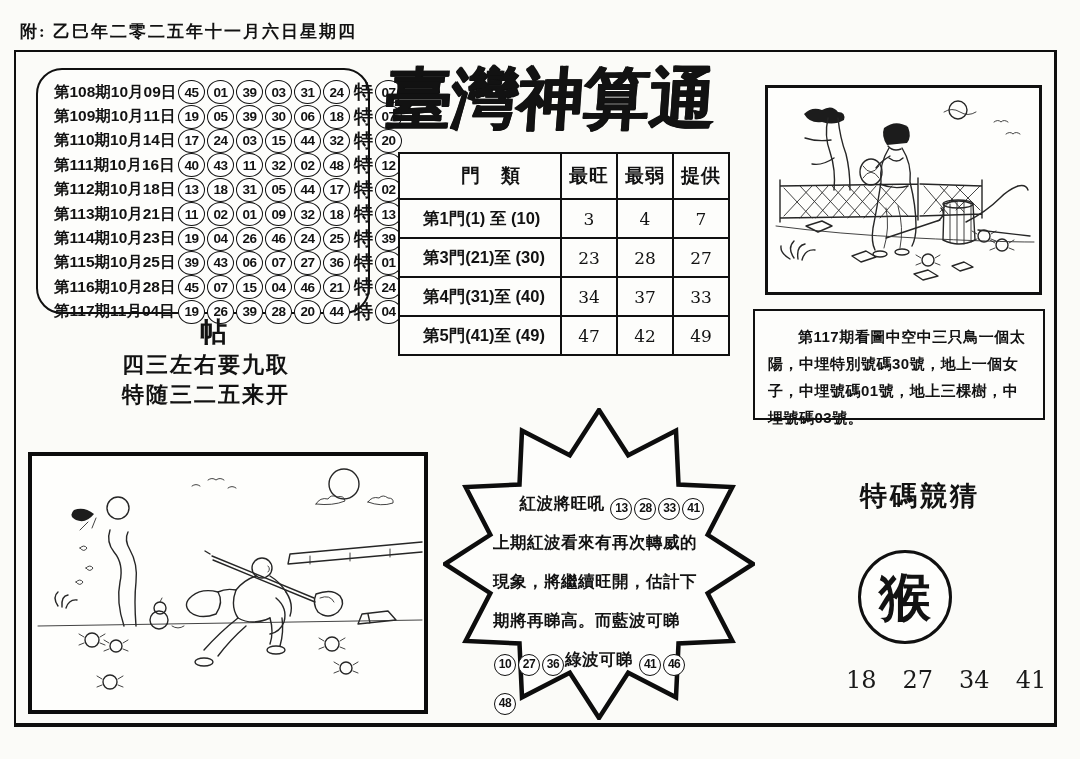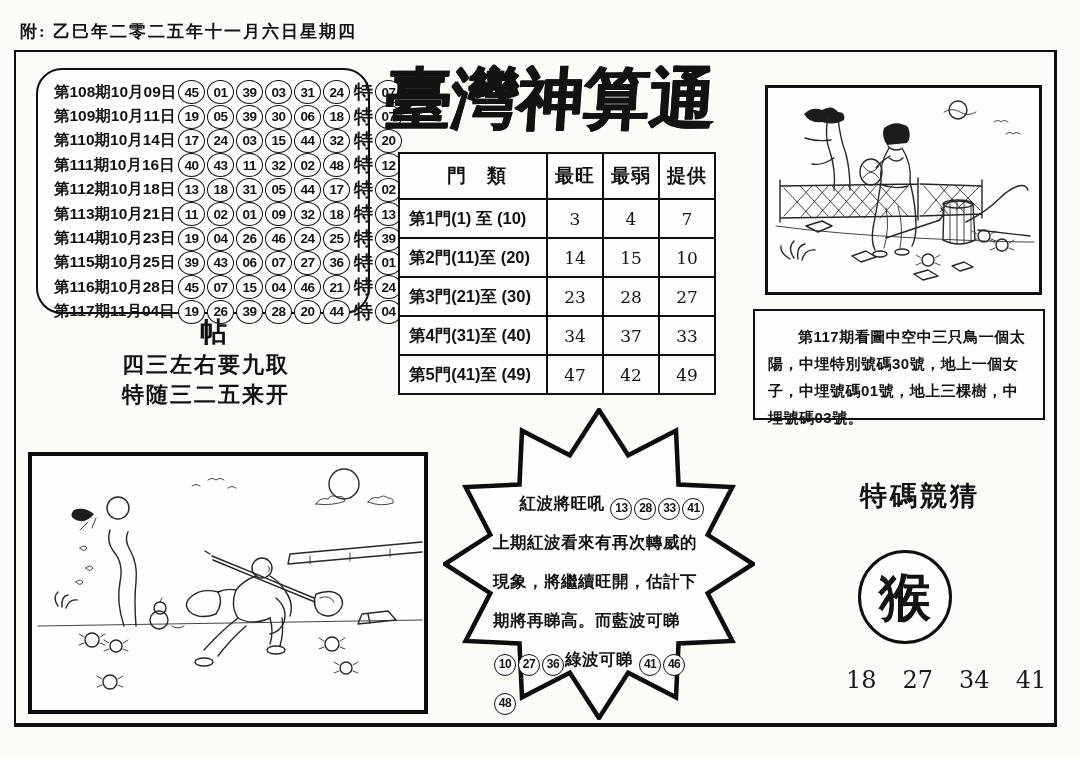--- a/index.html
+++ b/index.html
@@ -45,21 +45,21 @@
     text-shadow:1.5px 0 0 #111,0 1px 0 #111,1px 1px 0 #111;
     white-space:nowrap;
   }
   
   .gate-table{
     left:398px;top:152px;border-collapse:collapse;background:#fdfdfb;
   }
   .gate-table th,.gate-table td{border:2.2px solid #101010;}
   .gate-table th{height:42px;font-size:19px;font-weight:700;letter-spacing:1px;}
   .gate-table td{height:35px;}
-  .gt-label{width:136px;text-align:left;padding-left:9px;font-weight:700;font-size:16.5px;white-space:nowrap;}
+  .gt-label{width:136px;text-align:left;padding-left:23px;font-weight:700;font-size:16.5px;white-space:nowrap;}
   .gt-val{width:52px;text-align:center;font-size:17px;font-family:"DejaVu Serif",serif;}
   
   .tr-illu{
     left:765px;top:85px;width:277px;height:210px;
     border:3px solid #101010;background:#fefefc;box-sizing:border-box;
   }
   
   .desc-box{
     left:753px;top:309px;width:292px;height:111px;
     border:2.2px solid #101010;box-sizing:border-box;background:#fdfdfb;
@@ -242,26 +242,20 @@
         <th class="gt-val">最弱</th>
         <th class="gt-val">提供</th>
       </tr>
     </thead>
   <tbody>
       <tr>
         <td class="gt-label">第1門(1) 至 (10)</td>
         <td class="gt-val">3</td>
         <td class="gt-val">4</td>
         <td class="gt-val">7</td>
-      </tr>
-      <tr>
-        <td class="gt-label">第2門(11)至 (20)</td>
-        <td class="gt-val">14</td>
-        <td class="gt-val">15</td>
-        <td class="gt-val">10</td>
       </tr>
       <tr>
         <td class="gt-label">第3門(21)至 (30)</td>
         <td class="gt-val">23</td>
         <td class="gt-val">28</td>
         <td class="gt-val">27</td>
       </tr>
       <tr>
         <td class="gt-label">第4門(31)至 (40)</td>
         <td class="gt-val">34</td>

